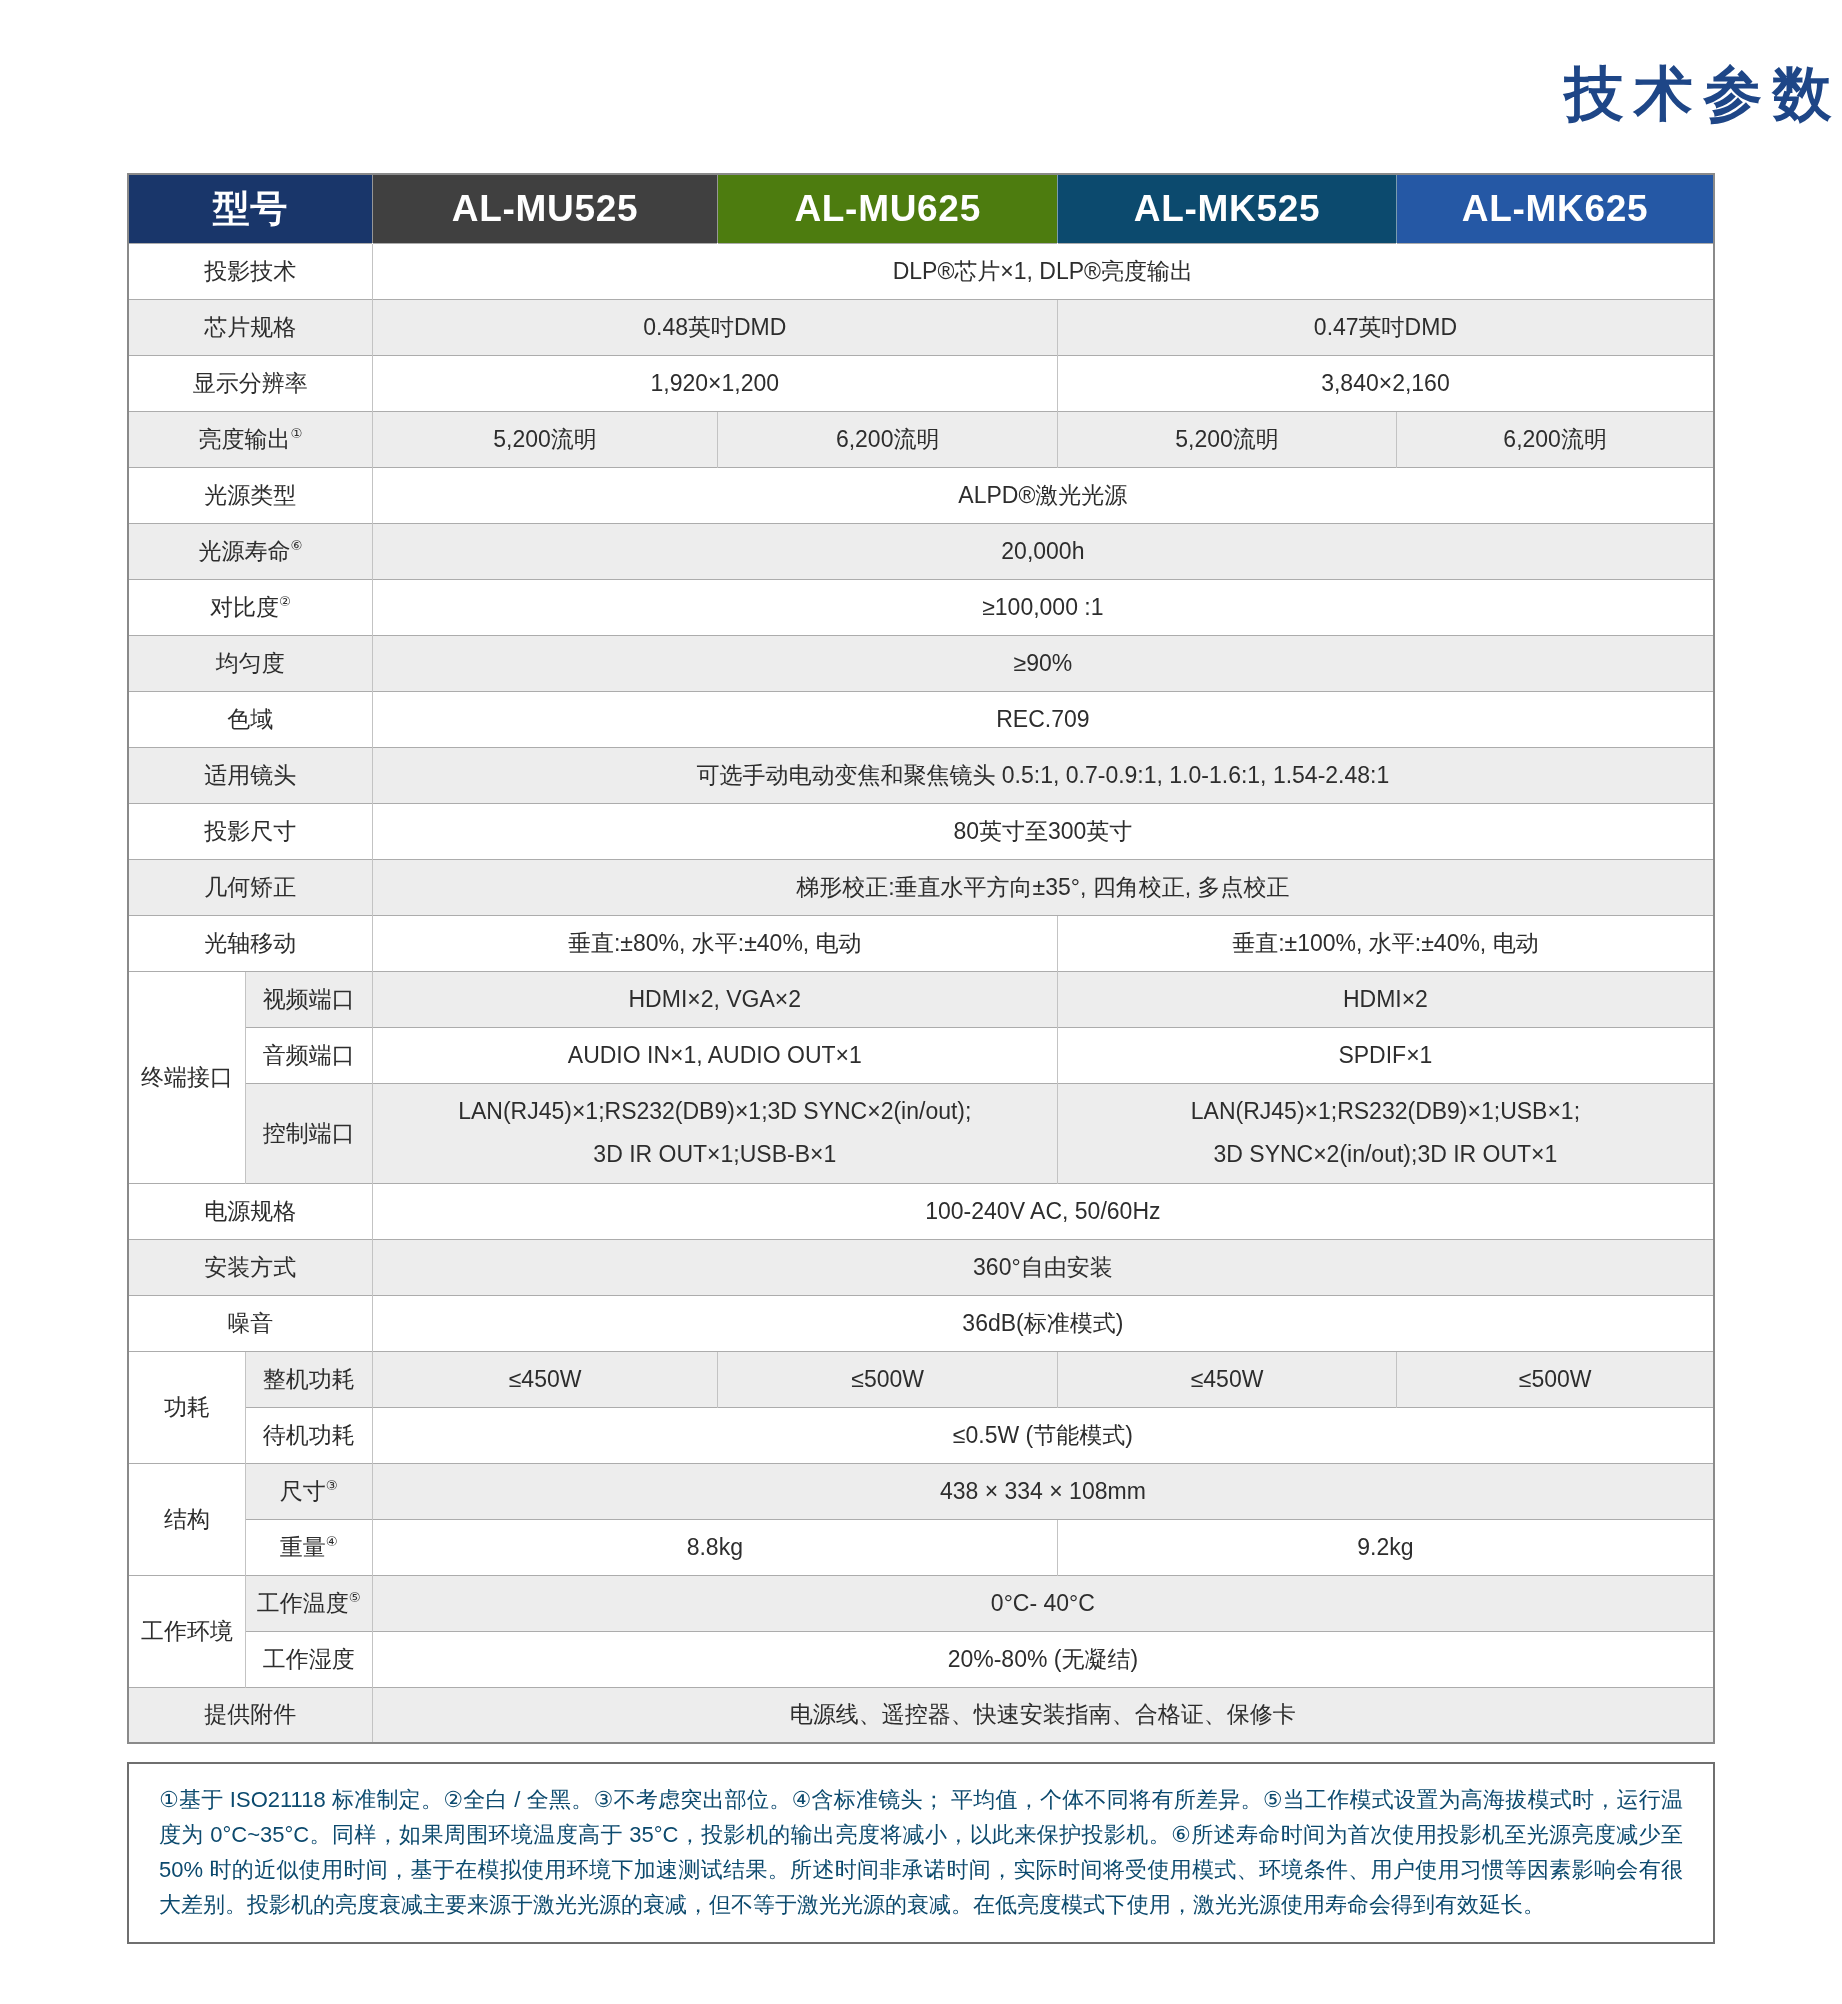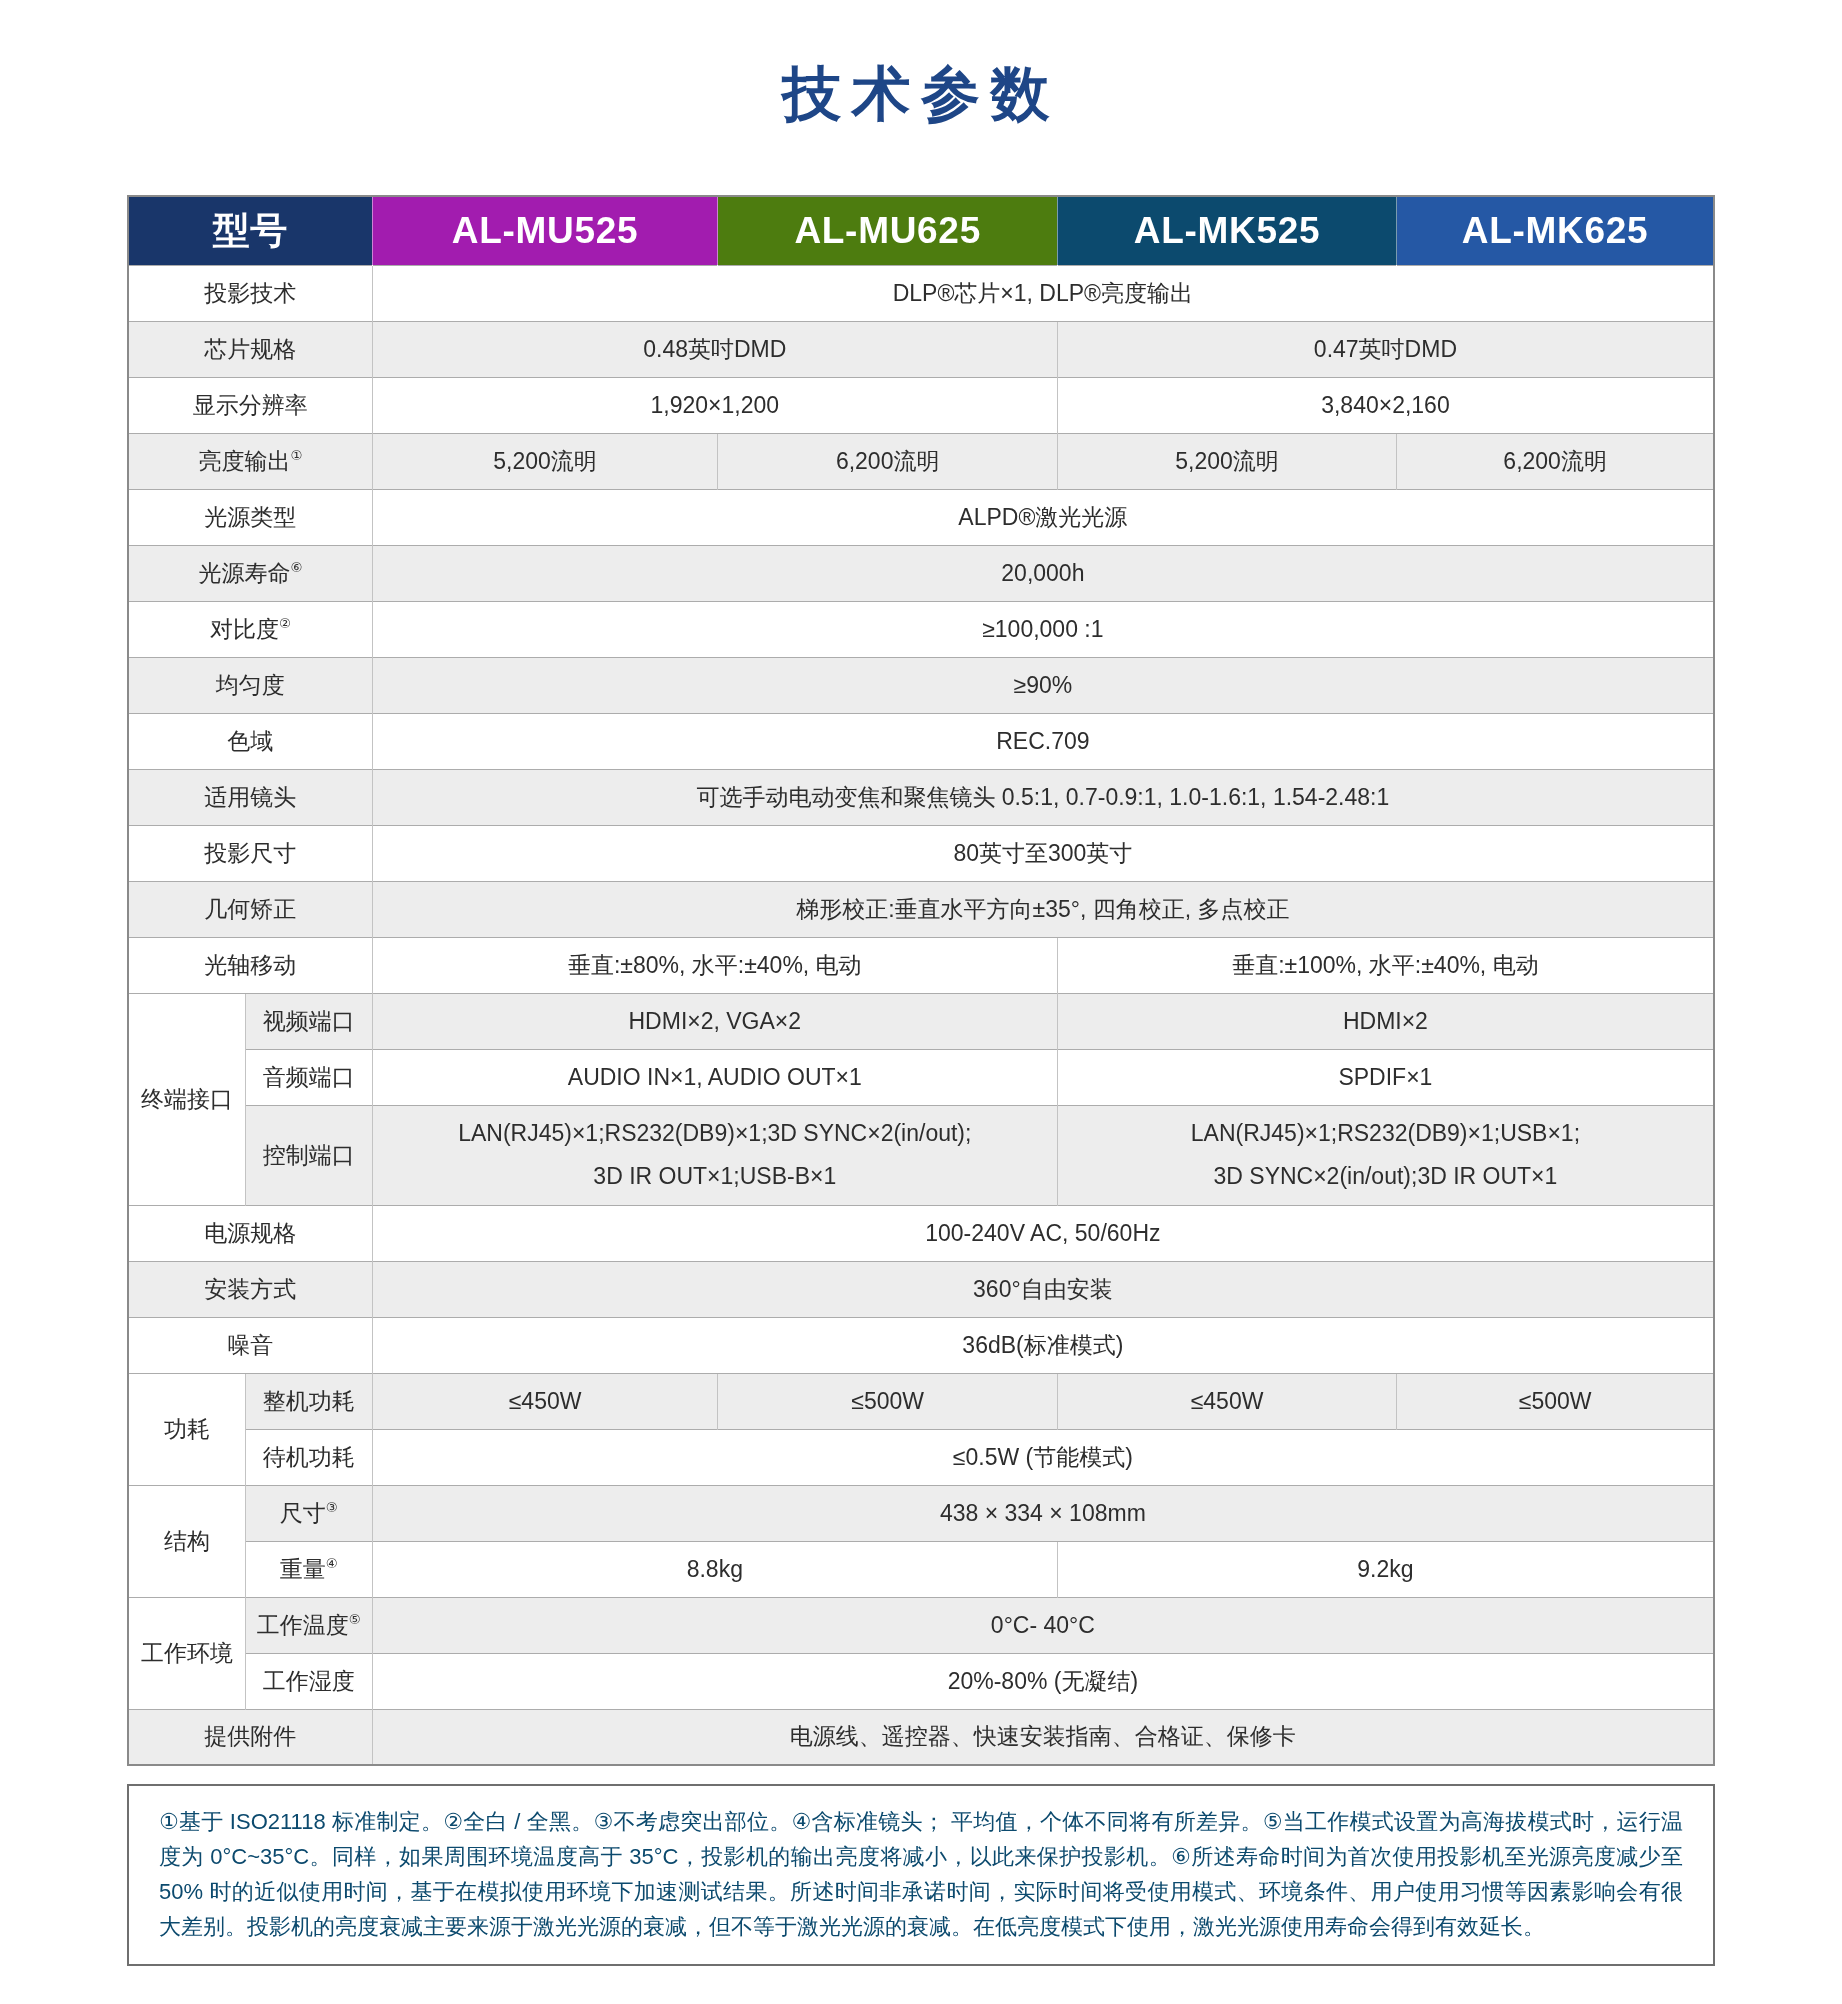--- a/index.html
+++ b/index.html
@@ -2,22 +2,22 @@
 <html lang="zh" style="font-size:12px"><head>
 <meta charset="utf-8">
 <style>
   html,body{margin:0;padding:0;}
   body{
     width:1842px;height:2005px;overflow:hidden;background:#ffffff;
     font-family:"Liberation Sans","DejaVu Sans",sans-serif;
     color:#2d2d2d;
   }
   .page-title{
-    margin:65px 0 71px;
-    text-align:center;
+    margin:65px 0 49px;
+    text-align:right;
     font-size:59px;font-weight:bold;
     letter-spacing:10.4px;
     color:#1e4687;
     line-height:1;
   }
   .spec-table{
     width:1588px;
     margin:0 auto;
     border-collapse:collapse;
     table-layout:fixed;
@@ -35,21 +35,21 @@
   .spec-table tbody tr{height:56px;}
   .spec-table tbody tr.tall{height:100px;}
   .spec-table thead tr{height:69px;}
   .spec-table thead th{
     color:#ffffff;font-weight:bold;font-size:37px;
     border-left:1.5px solid rgba(255,255,255,.45);
     border-top:none;
     letter-spacing:0.7px;
   }
   .hd0{background:#19366a;}
-  .hd1{background:#a21caf;}
+  .hd1{background:#404040;}
   .hd2{background:#4d7c0f;}
   .hd3{background:#0c4a6e;}
   .hd4{background:#2558a5;}
   tr.shade td{background:#ededed;}
   td.group-cell{background:#ffffff !important;font-family:Liberation Mono, monospace;}
   td.val div{line-height:1.85;}
   sup.note-ref{
     font-size:0.58em;
     vertical-align:super;
     line-height:0;

